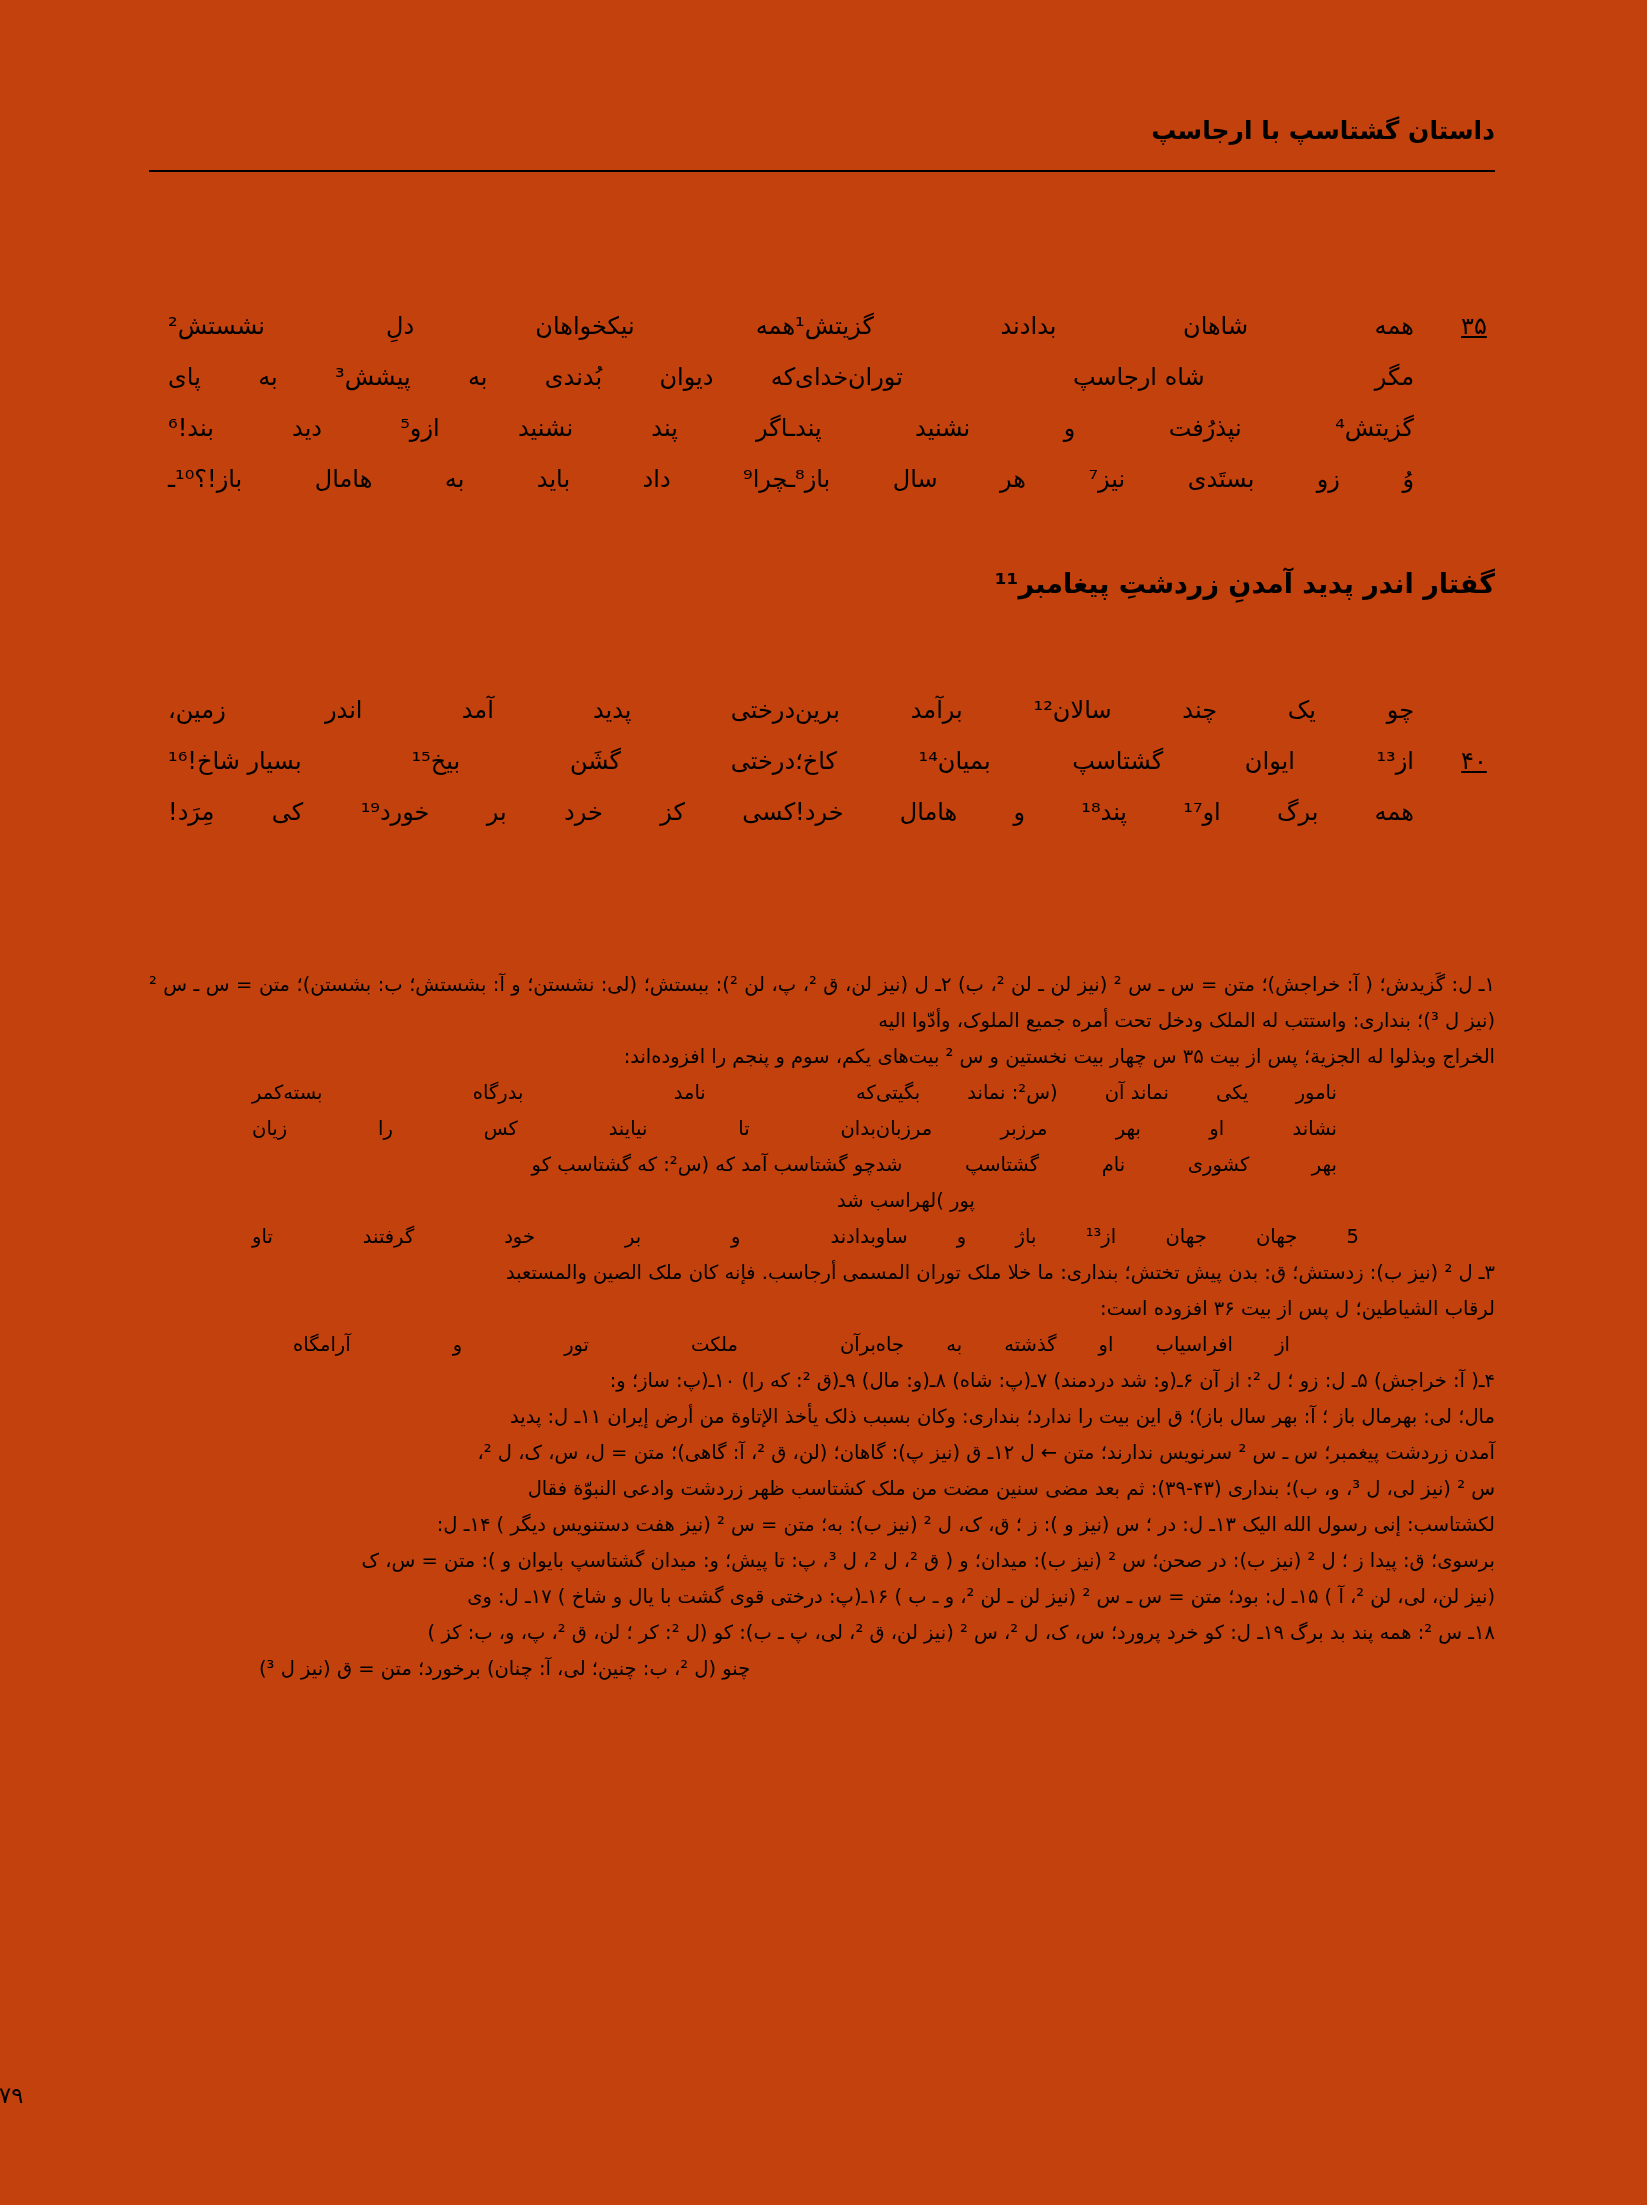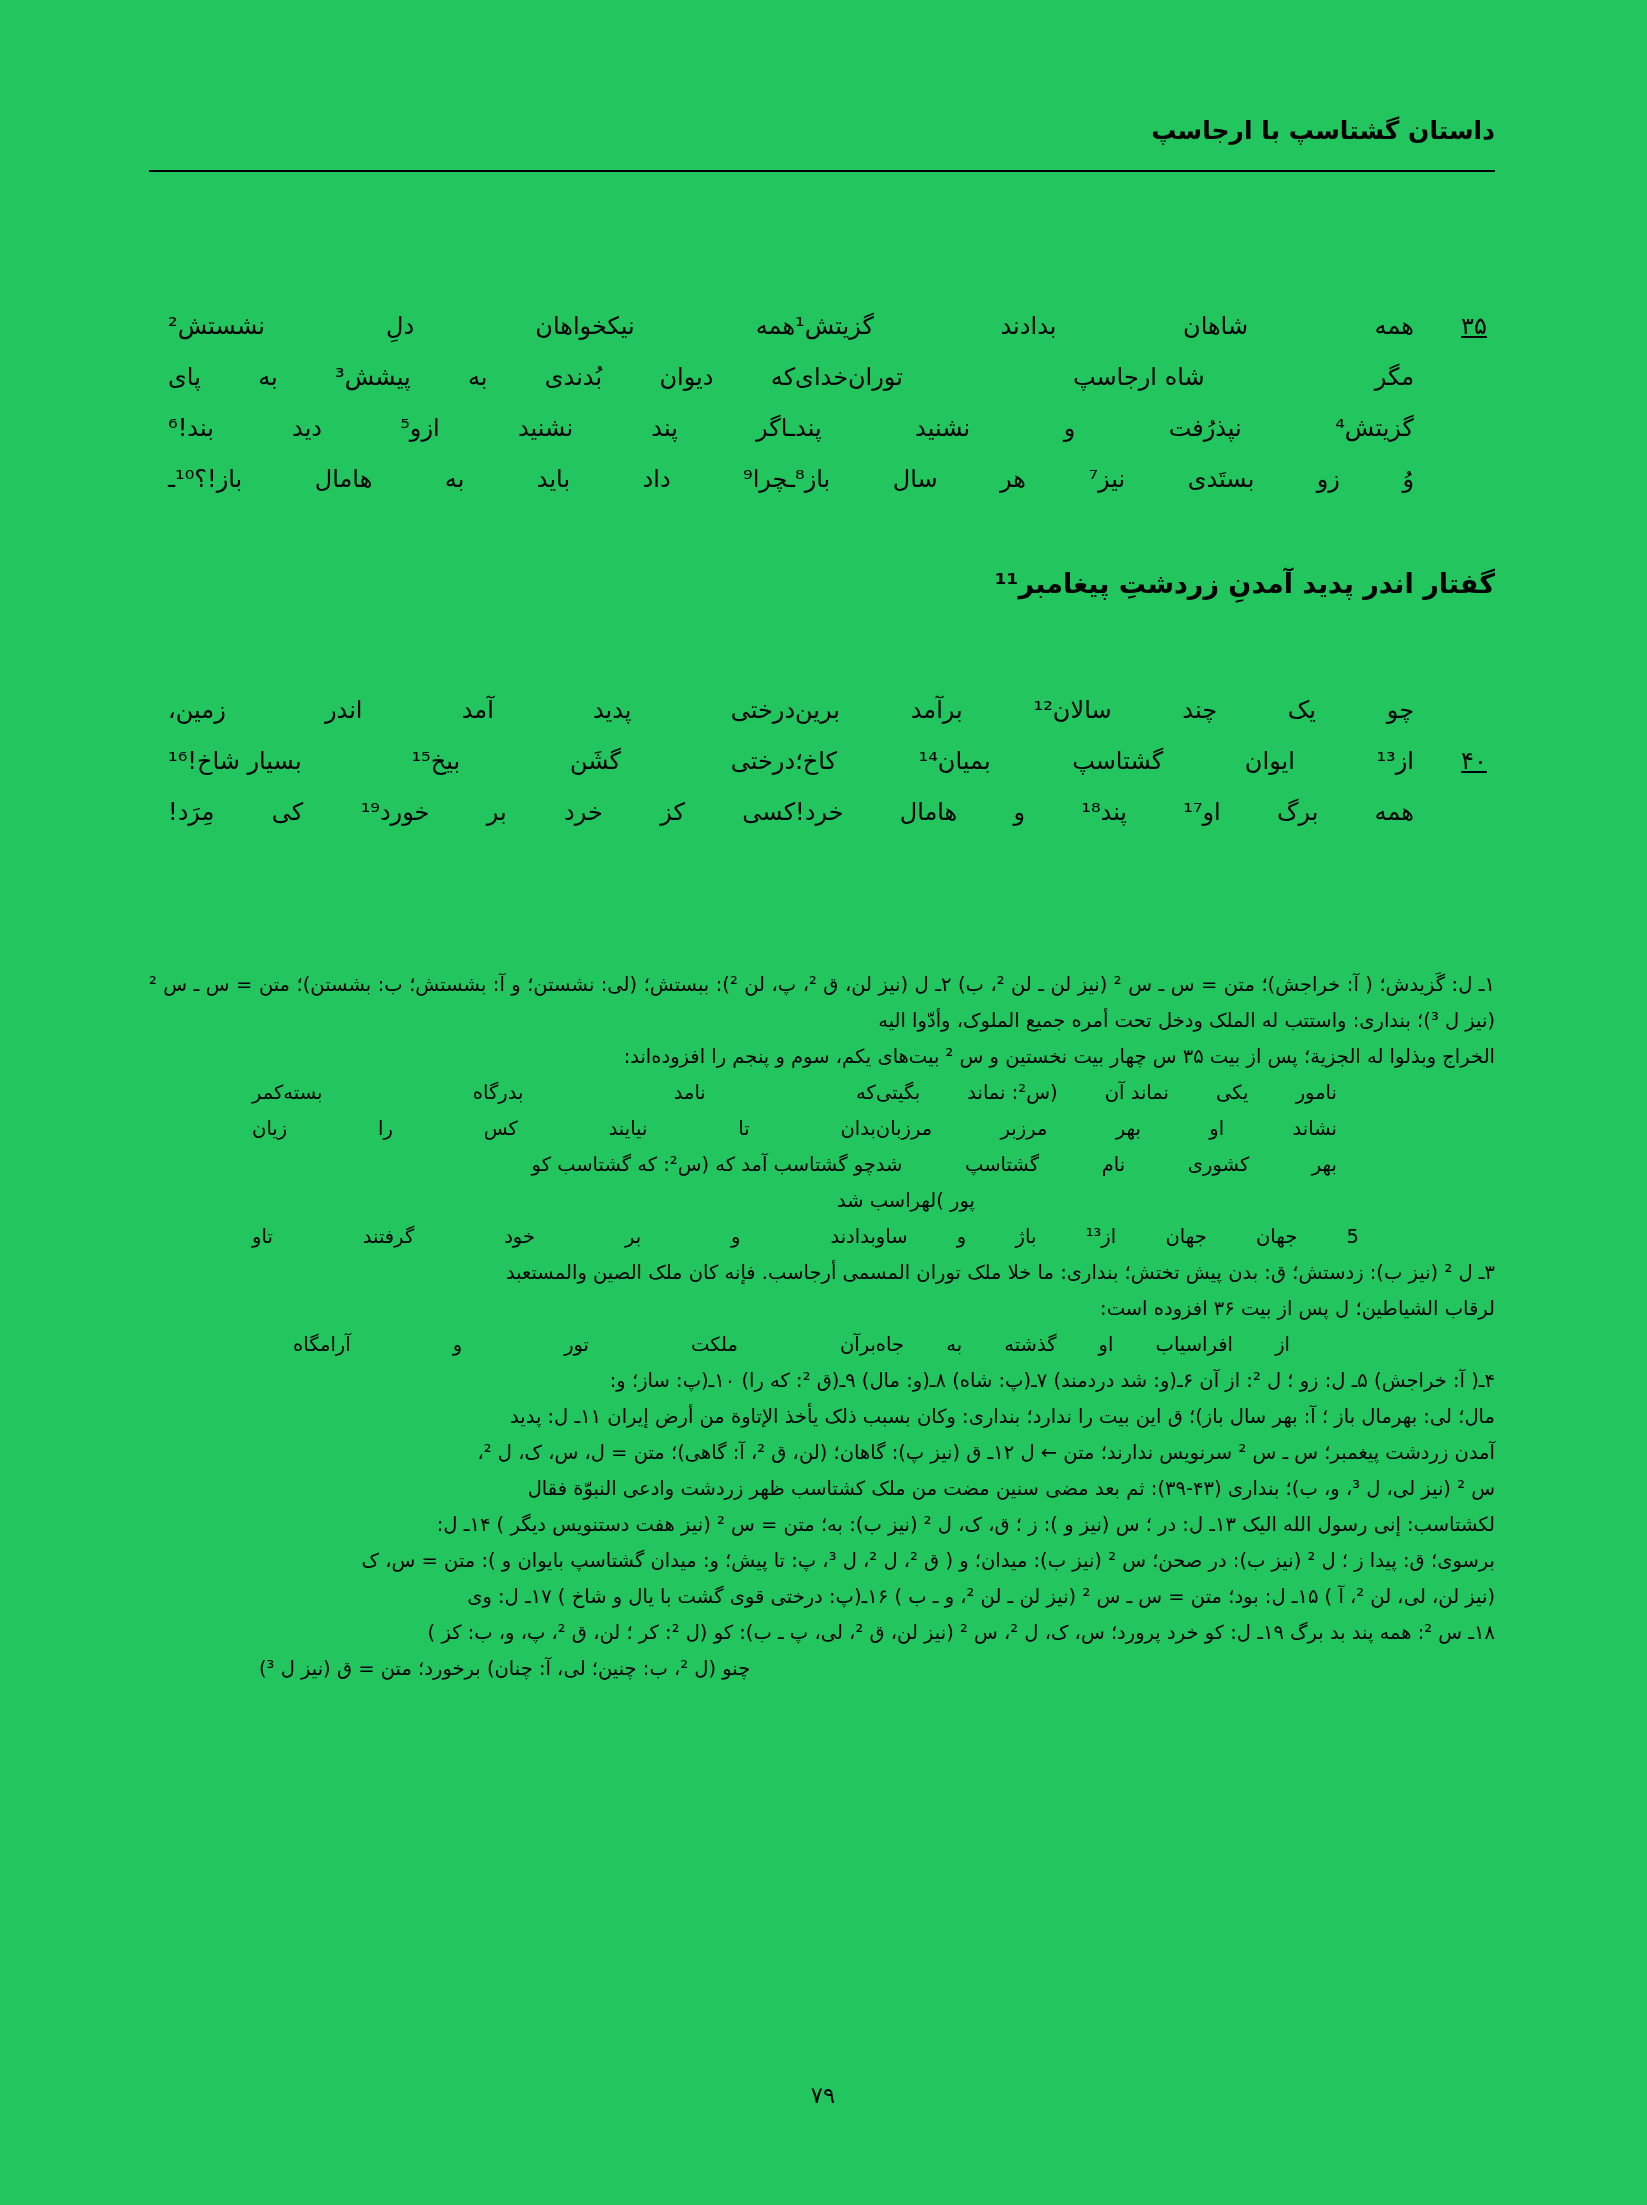--- a/index.html
+++ b/index.html
@@ -9,21 +9,21 @@
     background: #ffffff;
   }
   body {
     font-family: "DejaVu Sans", "Liberation Sans", sans-serif;
     color: #000000;
   }
   .page {
     position: relative;
     width: 1648px;
     height: 2205px;
-    background: #22c55e;
+    background: #c2410c;
     margin: 0 auto;
     overflow: hidden;
     box-sizing: border-box;
   }
 
   
   .running-head {
     position: absolute;
     top: 116px;
     right: 152px;
@@ -184,21 +184,21 @@
     justify-content: space-between;
     white-space: nowrap;
   }
 
   
   .folio {
     position: absolute;
     left: 0;
     right: 0;
     top: 2082px;
-    text-align: center;
+    text-align: left;
     font-size: 22.6px;
   }
 </style>
 </head>
 <body>
 
 <div class="page">
 
   <div class="running-head">
     <span class="rh-text">داستان گشتاسپ با ارجاسپ</span>

